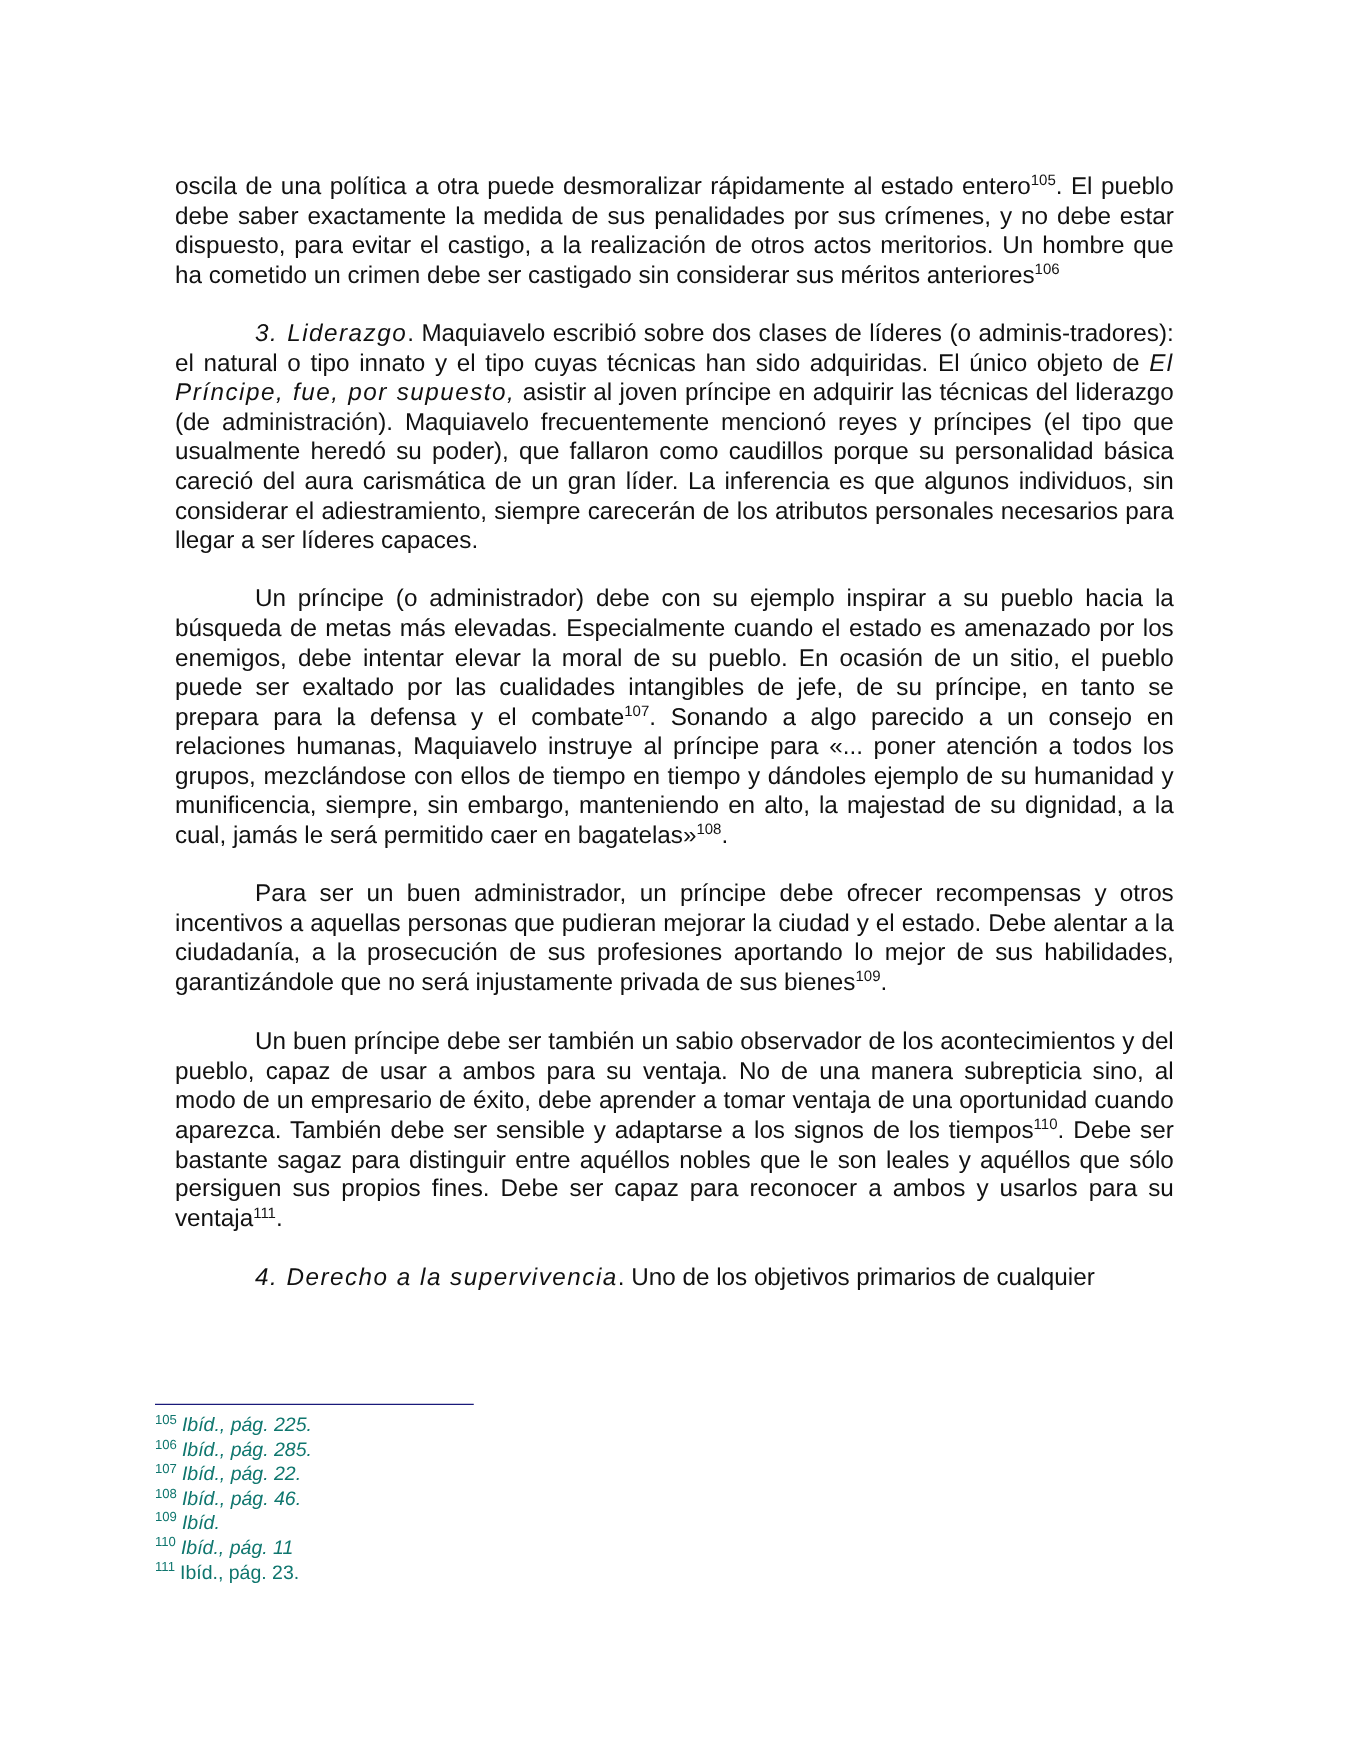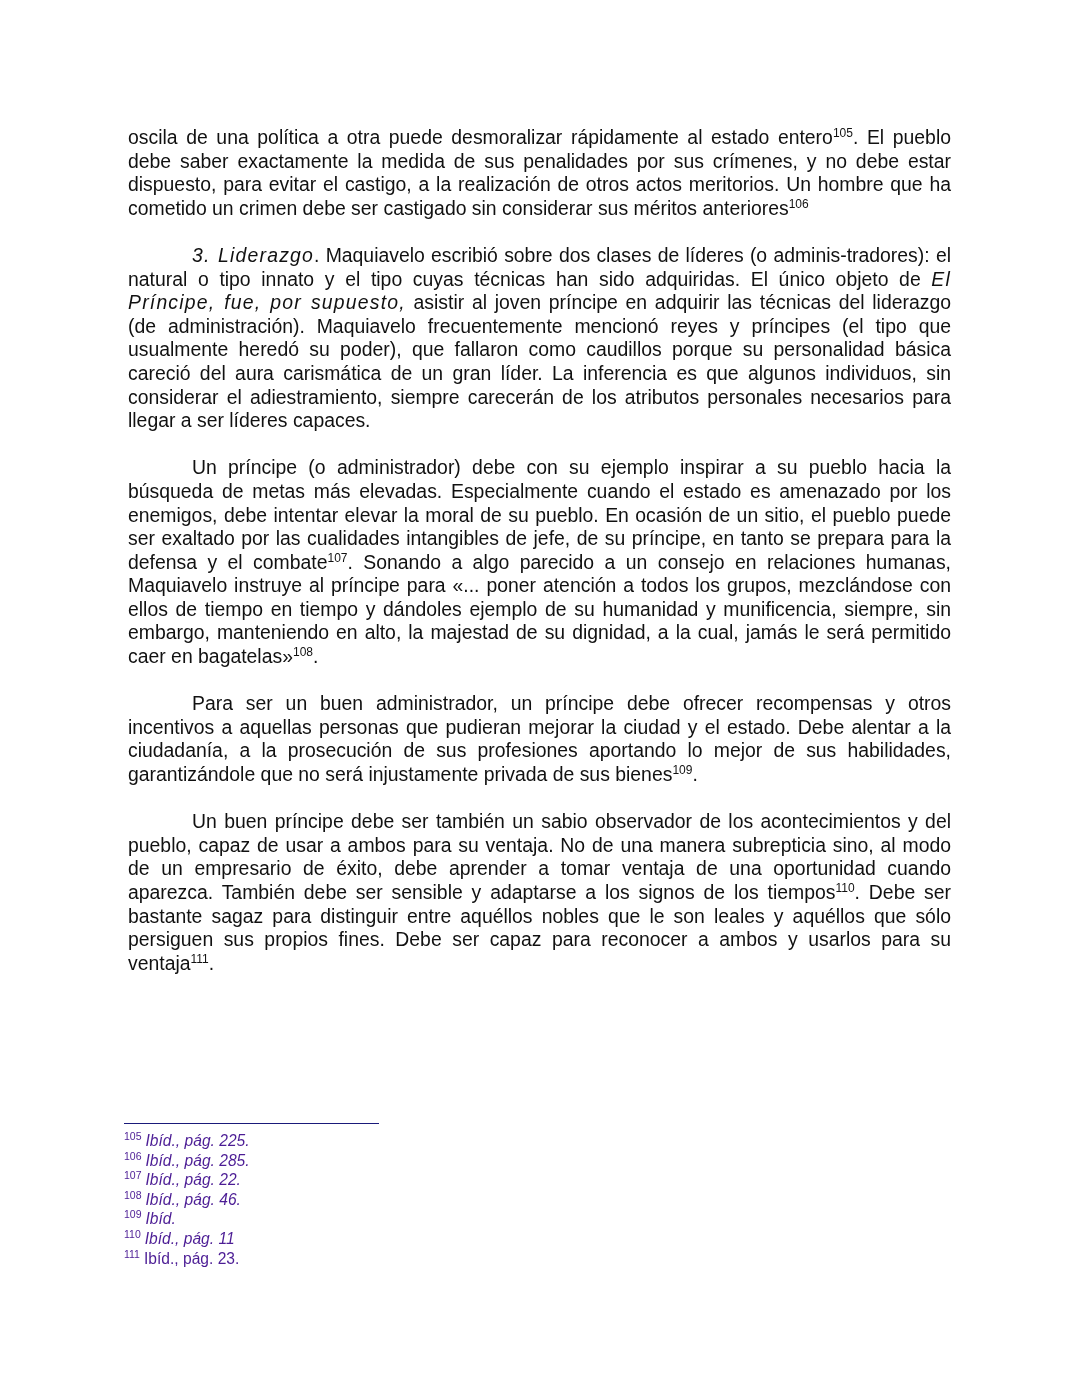--- a/index.html
+++ b/index.html
@@ -2,51 +2,52 @@
 <html><head>
   <meta charset="utf-8">
   <style>
     html, body { margin: 0; padding: 0; background: #ffffff; }
     body { width: 1080px; height: 1397px; position: relative; overflow: hidden; }
     .page {
       position: absolute; left: 124px; top: 122px; width: 831px;
       font-family: "Liberation Sans", sans-serif;
       font-size: 19.4px; line-height: 23.6px; color: #111111;
     }
-    p { margin: 4px; text-align: justify; }
+    p { margin: 16px; text-align: justify; }
     p.gap { margin-top: 23.6px; }
     p.indent { text-indent: 64px; }
     sup { font-size: 12px; line-height: 0; vertical-align: 7px; }
     .it { font-style: italic; }
     .wide { letter-spacing: 1.2px; }
     .footrule {
       position: absolute; left: 124px; top: 1123px; width: 255px; height: 0;
       border-top: 1.6px solid #1a1a7a;
     }
     .footnotes {
       position: absolute; left: 124px; top: 1131px;
-      font-family: "Liberation Sans", sans-serif; font-size: 15.6px; line-height: 19.6px; color: #4c1d95;
+      font-family: "Liberation Sans", sans-serif; font-size: 15.6px; line-height: 19.6px; color: #0f766e;
     }
     .fn { white-space: nowrap; }
     .fn sup { font-size: 10.5px; vertical-align: 6px; margin-right: 4px; }
   </style>
 </head>
 <body>
 
 <div class="page">
   <p><span>oscila de una política a otra puede desmoralizar rápidamente al estado entero</span><sup>105</sup><span>. El pueblo debe saber exactamente la medida de sus penalidades por sus crímenes, y no debe estar dispuesto, para evitar el castigo, a la realización de otros actos meritorios. Un hombre que ha cometido un crimen debe ser castigado sin considerar sus méritos anteriores</span><sup>106</sup></p>
 
   <p class="gap indent"><span class="it wide">3. Liderazgo</span><span>. Maquiavelo escribió sobre dos clases de líderes (o adminis-tradores): el natural o tipo innato y el tipo cuyas técnicas han sido adquiridas. El único objeto de </span><span class="it wide">El Príncipe, fue, por supuesto,</span><span> asistir al joven príncipe en adquirir las técnicas del liderazgo (de administración). Maquiavelo frecuentemente mencionó reyes y príncipes (el tipo que usualmente heredó su poder), que fallaron como caudillos porque su personalidad básica careció del aura carismática de un gran líder. La inferencia es que algunos individuos, sin considerar el adiestramiento, siempre carecerán de los atributos personales necesarios para llegar a ser líderes capaces.</span></p>
 
   <p class="gap indent"><span>Un príncipe (o administrador) debe con su ejemplo inspirar a su pueblo hacia la búsqueda de metas más elevadas. Especialmente cuando el estado es amenazado por los enemigos, debe intentar elevar la moral de su pueblo. En ocasión de un sitio, el pueblo puede ser exaltado por las cualidades intangibles de jefe, de su príncipe, en tanto se prepara para la defensa y el combate</span><sup>107</sup><span>. Sonando a algo parecido a un consejo en relaciones humanas, Maquiavelo instruye al príncipe para «... poner atención a todos los grupos, mezclándose con ellos de tiempo en tiempo y dándoles ejemplo de su humanidad y munificencia, siempre, sin embargo, manteniendo en alto, la majestad de su dignidad, a la cual, jamás le será permitido caer en bagatelas»</span><sup>108</sup><span>.</span></p>
 
   <p class="gap indent"><span>Para ser un buen administrador, un príncipe debe ofrecer recompensas y otros incentivos a aquellas personas que pudieran mejorar la ciudad y el estado. Debe alentar a la ciudadanía, a la prosecución de sus profesiones aportando lo mejor de sus habilidades, garantizándole que no será injustamente privada de sus bienes</span><sup>109</sup><span>.</span></p>
 
   <p class="gap indent"><span>Un buen príncipe debe ser también un sabio observador de los acontecimientos y del pueblo, capaz de usar a ambos para su ventaja. No de una manera subrepticia sino, al modo de un empresario de éxito, debe aprender a tomar ventaja de una oportunidad cuando aparezca. También debe ser sensible y adaptarse a los signos de los tiempos</span><sup>110</sup><span>. Debe ser bastante sagaz para distinguir entre aquéllos nobles que le son leales y aquéllos que sólo persiguen sus propios fines. Debe ser capaz para reconocer a ambos y usarlos para su ventaja</span><sup>111</sup><span>.</span></p>
 
+  <p class="gap indent"><span class="it wide">4. Derecho a la supervivencia</span><span>. Uno de los objetivos primarios de cualquier</span></p>
 </div>
 
 <div class="footrule"></div>
 
 <div class="footnotes">
   <div class="fn"><sup>105</sup><span class="it">Ibíd., pág. 225.</span></div>
   <div class="fn"><sup>106</sup><span class="it">Ibíd., pág. 285.</span></div>
   <div class="fn"><sup>107</sup><span class="it">Ibíd., pág. 22.</span></div>
   <div class="fn"><sup>108</sup><span class="it">Ibíd., pág. 46.</span></div>
   <div class="fn"><sup>109</sup><span class="it">Ibíd.</span></div>

